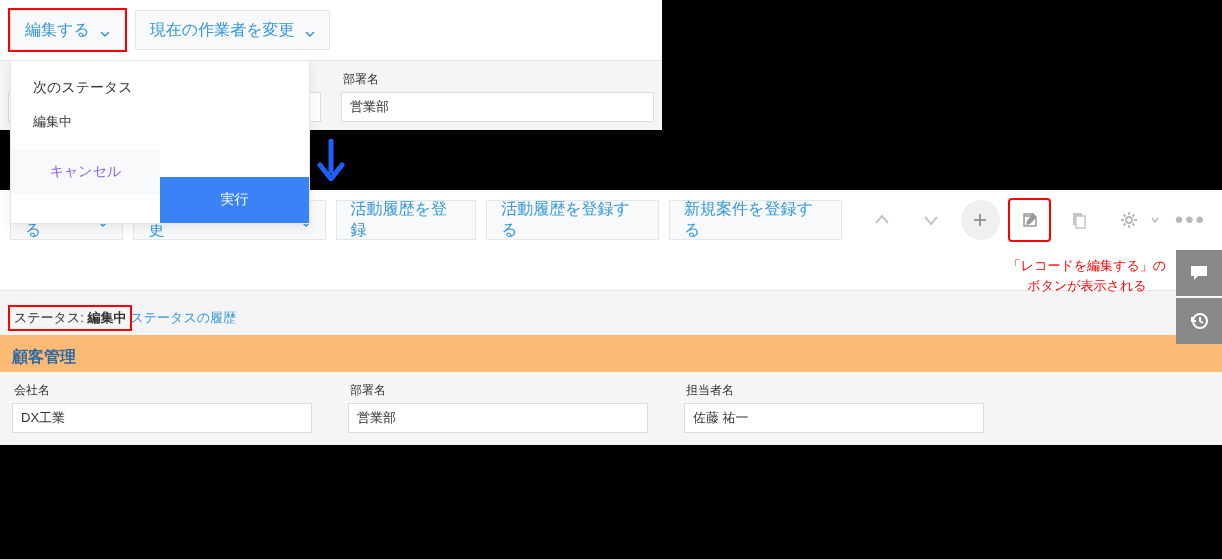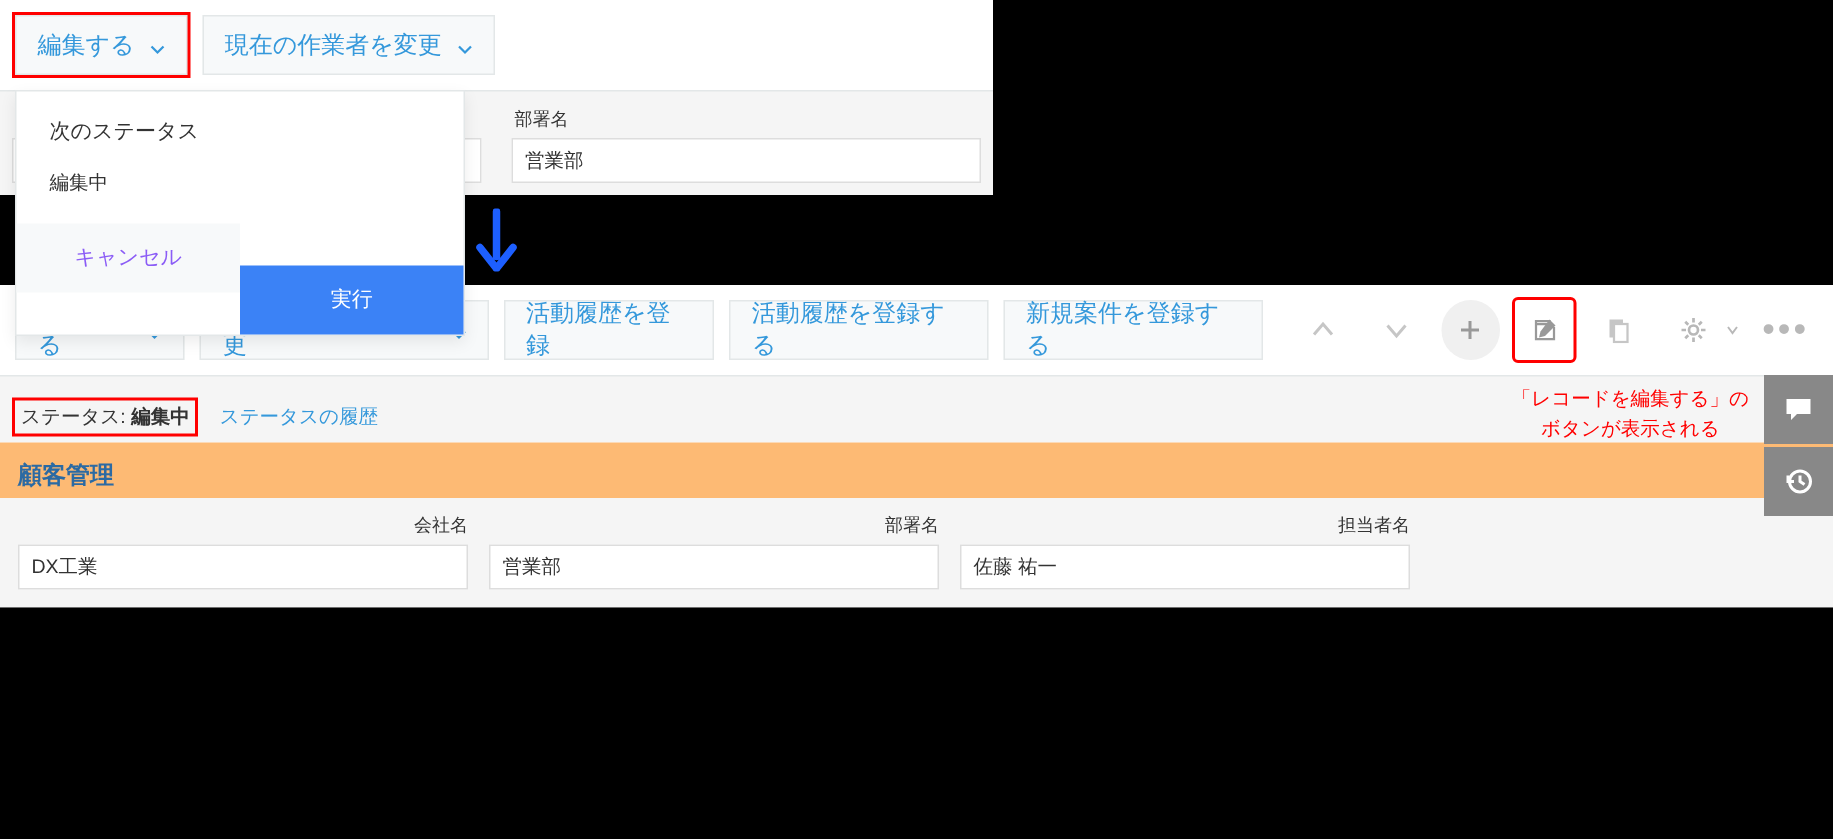--- a/index.html
+++ b/index.html
@@ -37,29 +37,29 @@
   .tb-spacer { flex: 1; }
   .ic-btn { width: 40px; height: 40px; display: inline-flex; align-items: center; justify-content: center; color: #b8b8b8; cursor: pointer; border-radius: 2px;}
   .ic-btn.round { background: #f0f0f0; border-radius: 50%; color: #999;}
   .ic-btn svg { width: 18px; height: 18px; fill: currentColor; }
   .ic-btn.gear svg, .ic-btn.copy svg { fill:#b8b8b8;}
   .ic-btn.chev svg{width:16px;height:16px;}
   .gear-wrap{display:flex;align-items:center;color:#b8b8b8;}
   .mini-caret{width:8px;height:8px;margin-left:2px;}
   .dots{font-size:24px;letter-spacing:2px;color:#b8b8b8;line-height:1;padding:0 6px;cursor:pointer;}
   
-  .status-bar { background: #f5f5f5; border-top:1px solid #e3e7e8; padding: 16px 10px 6px; display:flex; gap:16px; align-items:center;}
+  .status-bar { background: #f5f5f5; border-top:1px solid #e3e7e8; padding: 16px 10px 6px; display:flex; align-items:center;margin-top:40px;}
   .status-text { font-size: 13px; }
   .status-text b{font-weight:bold;}
   .status-hist { color:#3498db; font-size:13px; cursor:pointer;}
   .status-box{padding:2px 4px;}
   
   .section-title{color:#2b6aa3;font-weight:bold;font-size:16px;padding:12px 12px 4px;background:#fdba74;}
   
-  .form-b { background:#f5f5f5; display:flex; gap:14px; padding:10px 12px 12px;text-align:right;}
+  .form-b { background:#f5f5f5; display:flex; gap:36px; padding:10px 12px 12px;}
   .form-b .fieldcol{flex:0 0 300px;}
   
   .callout { position:absolute; right:56px; top:66px; color:#ff0000; font-size:13px; font-weight:normal; line-height:1.5; text-align:center; }
   
   .side-buttons{position:absolute;right:0;top:60px;width:46px;}
   .side-buttons .sb{width:46px;height:46px;background:#888;display:flex;align-items:center;justify-content:center;color:#fff;}
   .side-buttons .sb+.sb{margin-top:2px;}
   .side-buttons svg{width:20px;height:20px;fill:#fff;}
 </style>
 </head>

